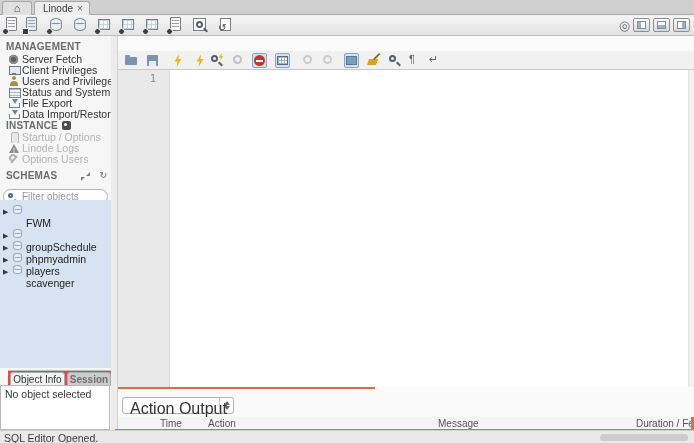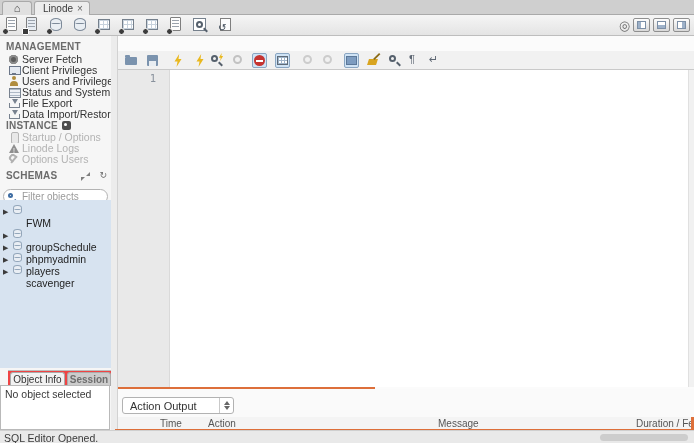--- a/index.html
+++ b/index.html
@@ -180,21 +180,21 @@
   .lnum { position:absolute; right:13px; top:2px; font-family:"DejaVu Sans Mono","Liberation Mono",monospace;
           font-size:10.5px; color:#88919c; }
   .vscroll { position:absolute; right:0; top:0; width:6px; height:317px; background:#f1f1f1;
              border-left:1px solid #e0e0e0; }
 
   .splitter { position:absolute; left:0; top:351px; width:257px; height:2px; background:#dd6f3a; }
 
   .bottom-panel { position:absolute; left:0; top:353px; width:576px; height:41px; background:#fafafa; }
   .ao-select { position:absolute; left:4px; top:8px; width:112px; height:17px; background:#fff;
                border:1px solid #b2b2b2; border-radius:3px; cursor:pointer; }
-  .ao-select .val { position:absolute; left:7px; top:2px; font-size:11px; color:#333;text-align:center; }
+  .ao-select .val { position:absolute; left:7px; top:2px; font-size:16px; color:#333;text-align:center; }
   .ao-select .step { position:absolute; right:0; top:0; width:14px; height:15px; border-left:1px solid #c9c9c9; }
   .ao-select .step:before { content:""; position:absolute; left:4px; top:3px;
         border-left:3px solid transparent; border-right:3px solid transparent; border-bottom:4px solid #666; }
   .ao-select .step:after { content:""; position:absolute; left:4px; bottom:3px;
         border-left:3px solid transparent; border-right:3px solid transparent; border-top:4px solid #666; }
 
   .grid-header { position:absolute; left:0; top:28px; width:576px; height:13px; background:#f4f4f4; }
   .gh { position:absolute; top:1px; font-size:10px; color:#555; white-space:nowrap; }
   .gh-underline { position:absolute; left:-3px; top:12px; width:579px; height:3px; background:#dd6f3a; }
   .gh-sliver { position:absolute; right:0; top:0; width:3px; height:15px; background:#dd6f3a; }

